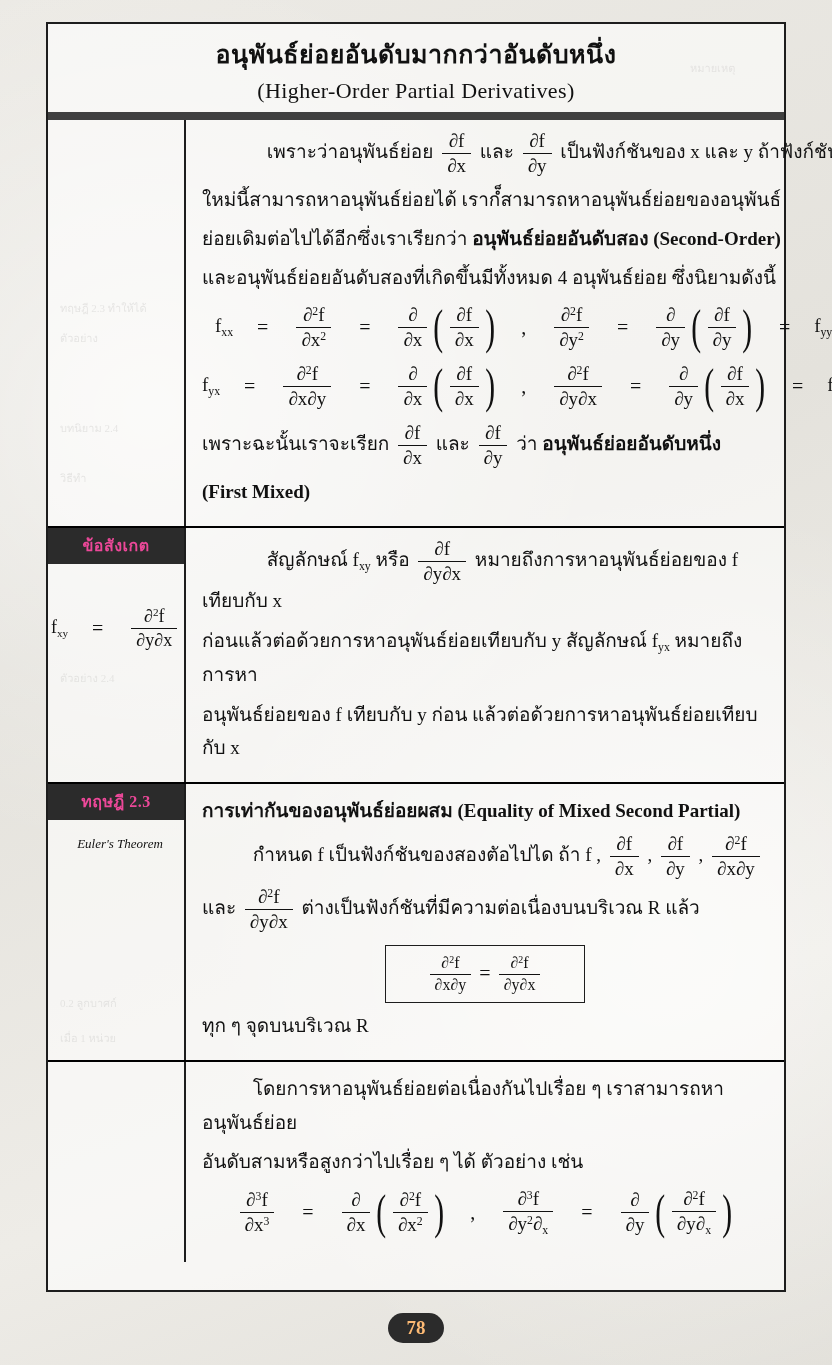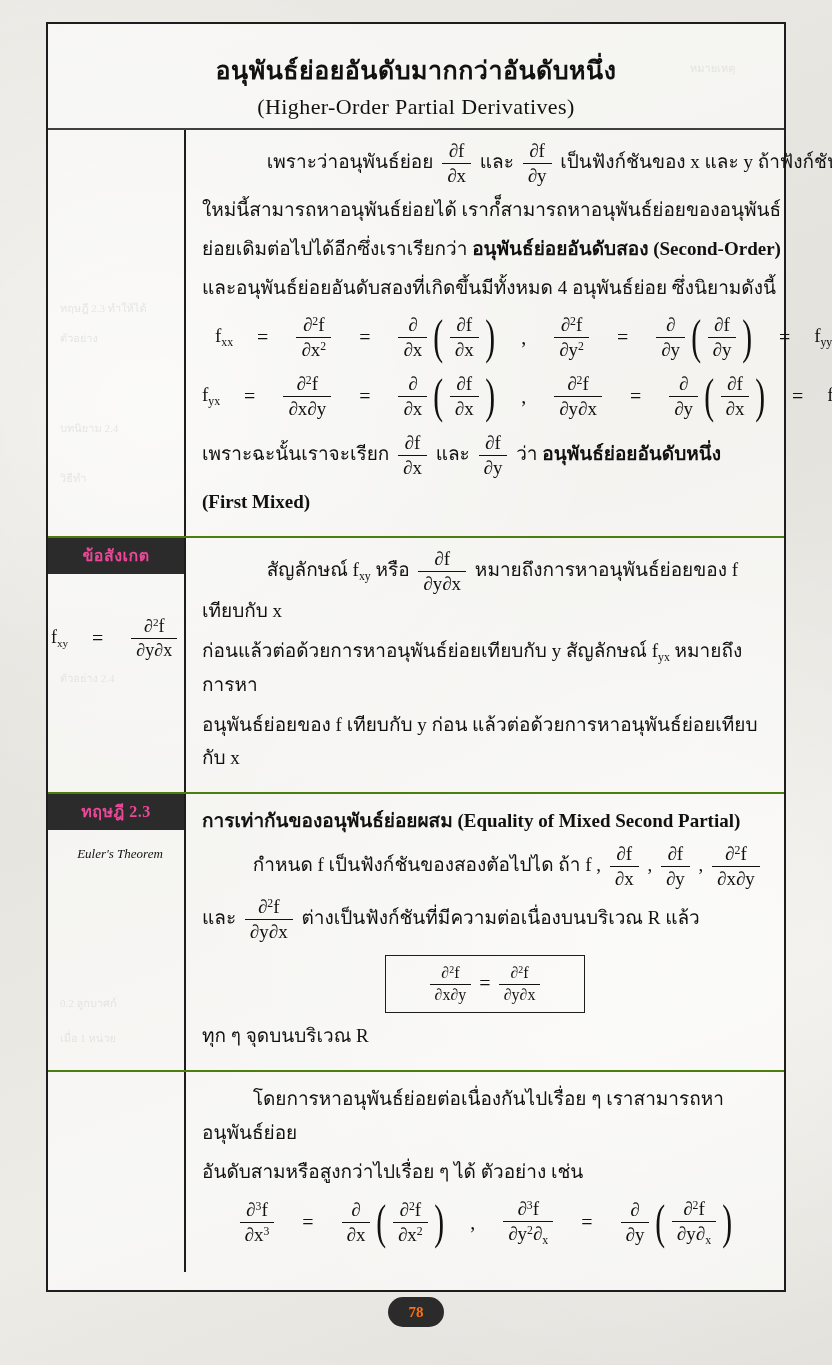--- a/index.html
+++ b/index.html
@@ -31,39 +31,38 @@
     white-space:nowrap;
   }
   .page{
     position:absolute;
     left:46px;top:22px;
     width:740px;height:1270px;
     border:2px solid #1d1d1d;
     background:rgba(255,255,255,0.58);
     box-sizing:border-box;
   }
-  .row{display:flex;border-bottom:2px solid #4d7c0f;}
+  .row{display:flex;border-bottom:2px solid #000000;}
   .row:last-child{border-bottom:none;}
   .label-col{
     width:138px;
     box-sizing:border-box;
     border-right:2px solid #1d1d1d;
     position:relative;
     flex:none;
   }
   .content-col{
     flex:1;
     box-sizing:border-box;
     padding:10px 16px 12px 16px;
   }
   .title-block{
     text-align:center;
     padding:10px 0 8px 0;
-    border-bottom:2px solid #404040;
-    margin-top:16px;
+    border-bottom:8px solid #404040;
   }
   .title-th{
     font-size:25px;
     font-weight:700;
     letter-spacing:.5px;
   }
   .title-en{
     font-size:22px;
     margin-top:4px;
     letter-spacing:.4px;
@@ -134,27 +133,27 @@
     align-items:center;
     justify-content:center;
     padding:8px 40px;
     margin:6px auto 6px auto;
   }
   .center{display:flex;justify-content:center;}
   .pagenum{
     position:absolute;
     left:50%;
     transform:translateX(-50%);
-    bottom:38px;
+    bottom:22px;
     width:56px;height:30px;
     background:#2b2b2b;
-    color:#f97316;
+    color:#fdba74;
     border-radius:16px;
     display:flex;align-items:center;justify-content:center;
-    font-size:15px;font-weight:700;
+    font-size:19px;font-weight:700;
   }
 </style>
 </head>
 <body>
 
 <div class="bleed"></div>
 
 <div class="ghost" style="left:60px;top:300px;">ทฤษฎี 2.3 ทำให้ได้</div>
 <div class="ghost" style="left:60px;top:330px;">ตัวอย่าง</div>
 <div class="ghost" style="left:60px;top:420px;">บทนิยาม 2.4</div>

